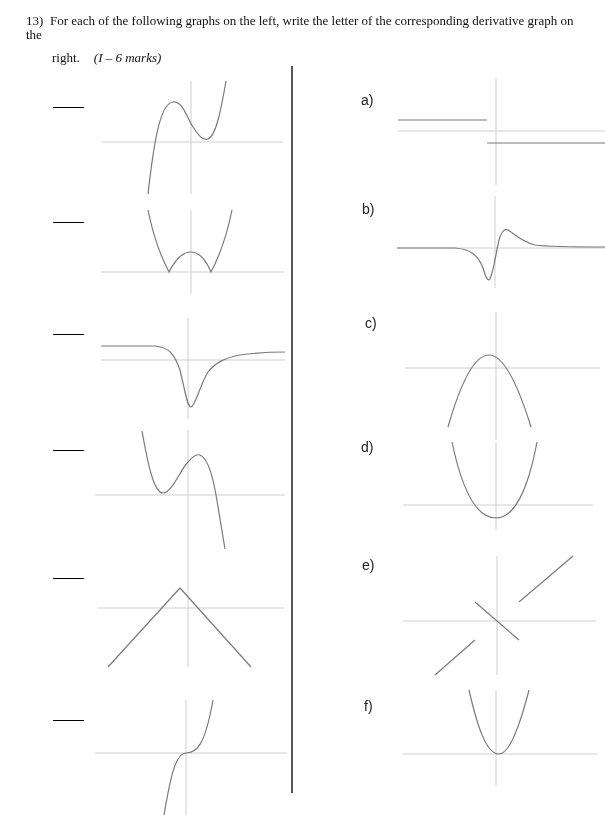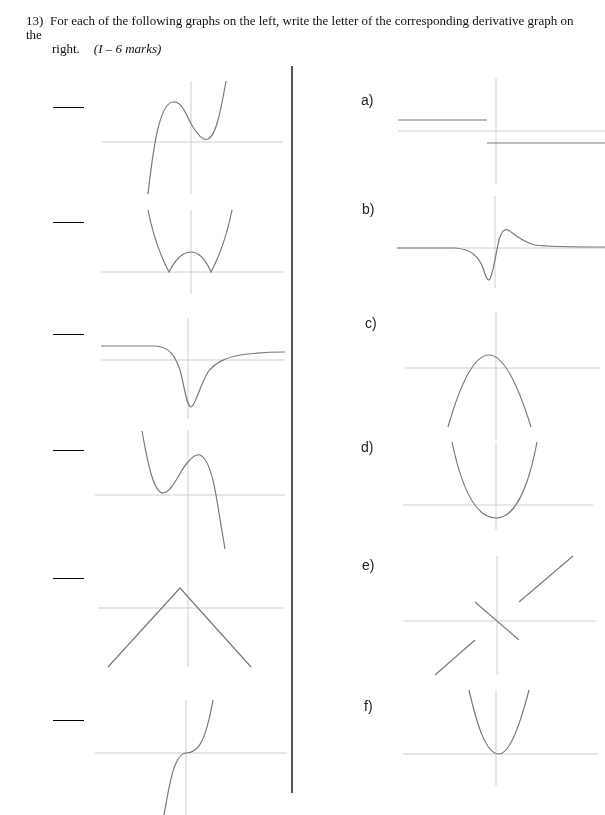--- a/index.html
+++ b/index.html
@@ -1,20 +1,20 @@
 <!DOCTYPE html>
 <html><head>
 <meta charset="utf-8">
 <style>
   html, body { margin:0; padding:0; background:#ffffff; }
   body { width:605px; height:815px; position:relative; overflow:hidden; }
   .question { position:absolute; left:26px; top:14px; width:560px;
     font-family:"Liberation Serif", serif; font-size:13px; line-height:14px; color:#111; }
   .question .num { display:inline-block; width:24px; }
-  .question .line2 { padding-left:26px; }
+  .question .line2 { padding-left:26px;margin-top:9px; }
   .question .marks { font-style:italic; margin-left:14px; }
   .blank { position:absolute; left:53px; width:31px; height:0; border-top:1px solid #000; }
   .divider { position:absolute; left:291px; top:66px; width:2px; height:727px; background:#555; }
   .label { position:absolute; font-family:"Liberation Sans", sans-serif; font-size:14px; color:#222; }
   svg.graphs { position:absolute; left:0; top:0; }
   .axis { stroke:#cfcfcf; stroke-width:1; fill:none; }
   .curve { stroke:#7a7a7a; stroke-width:1.2; fill:none; }
 </style>
 </head>
 <body>

